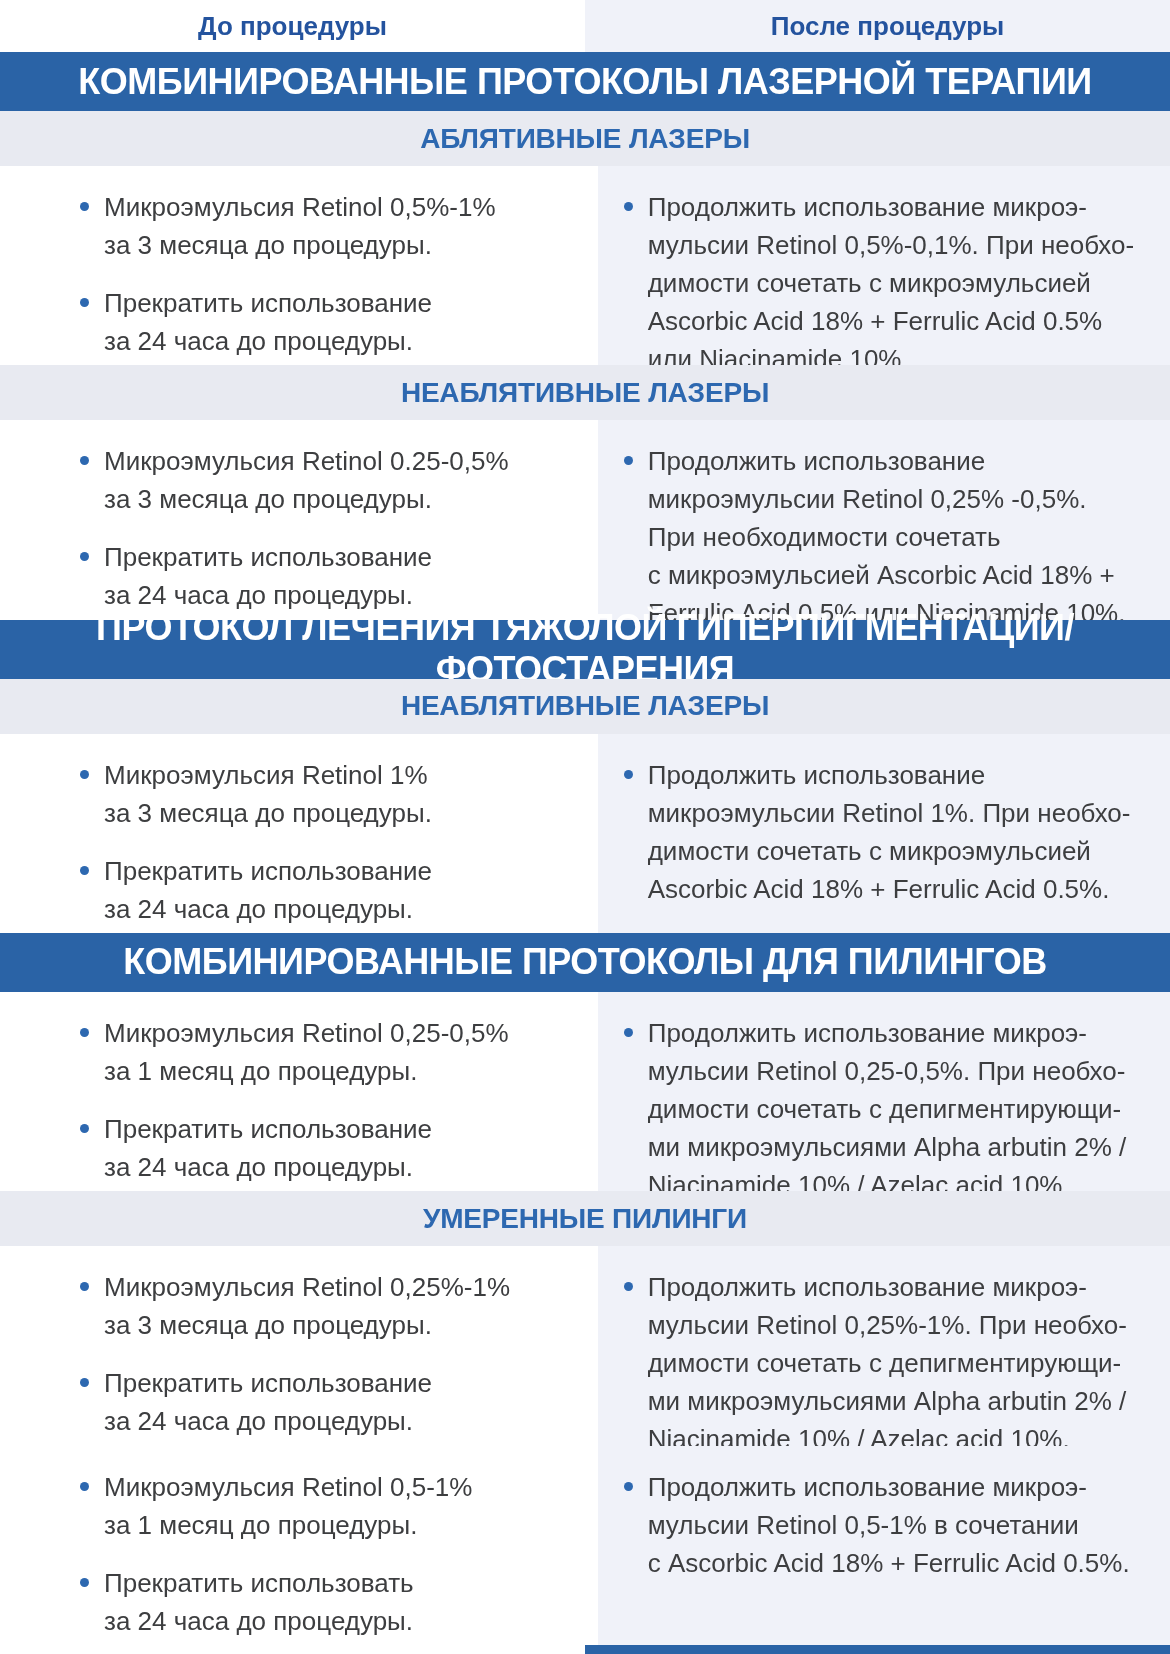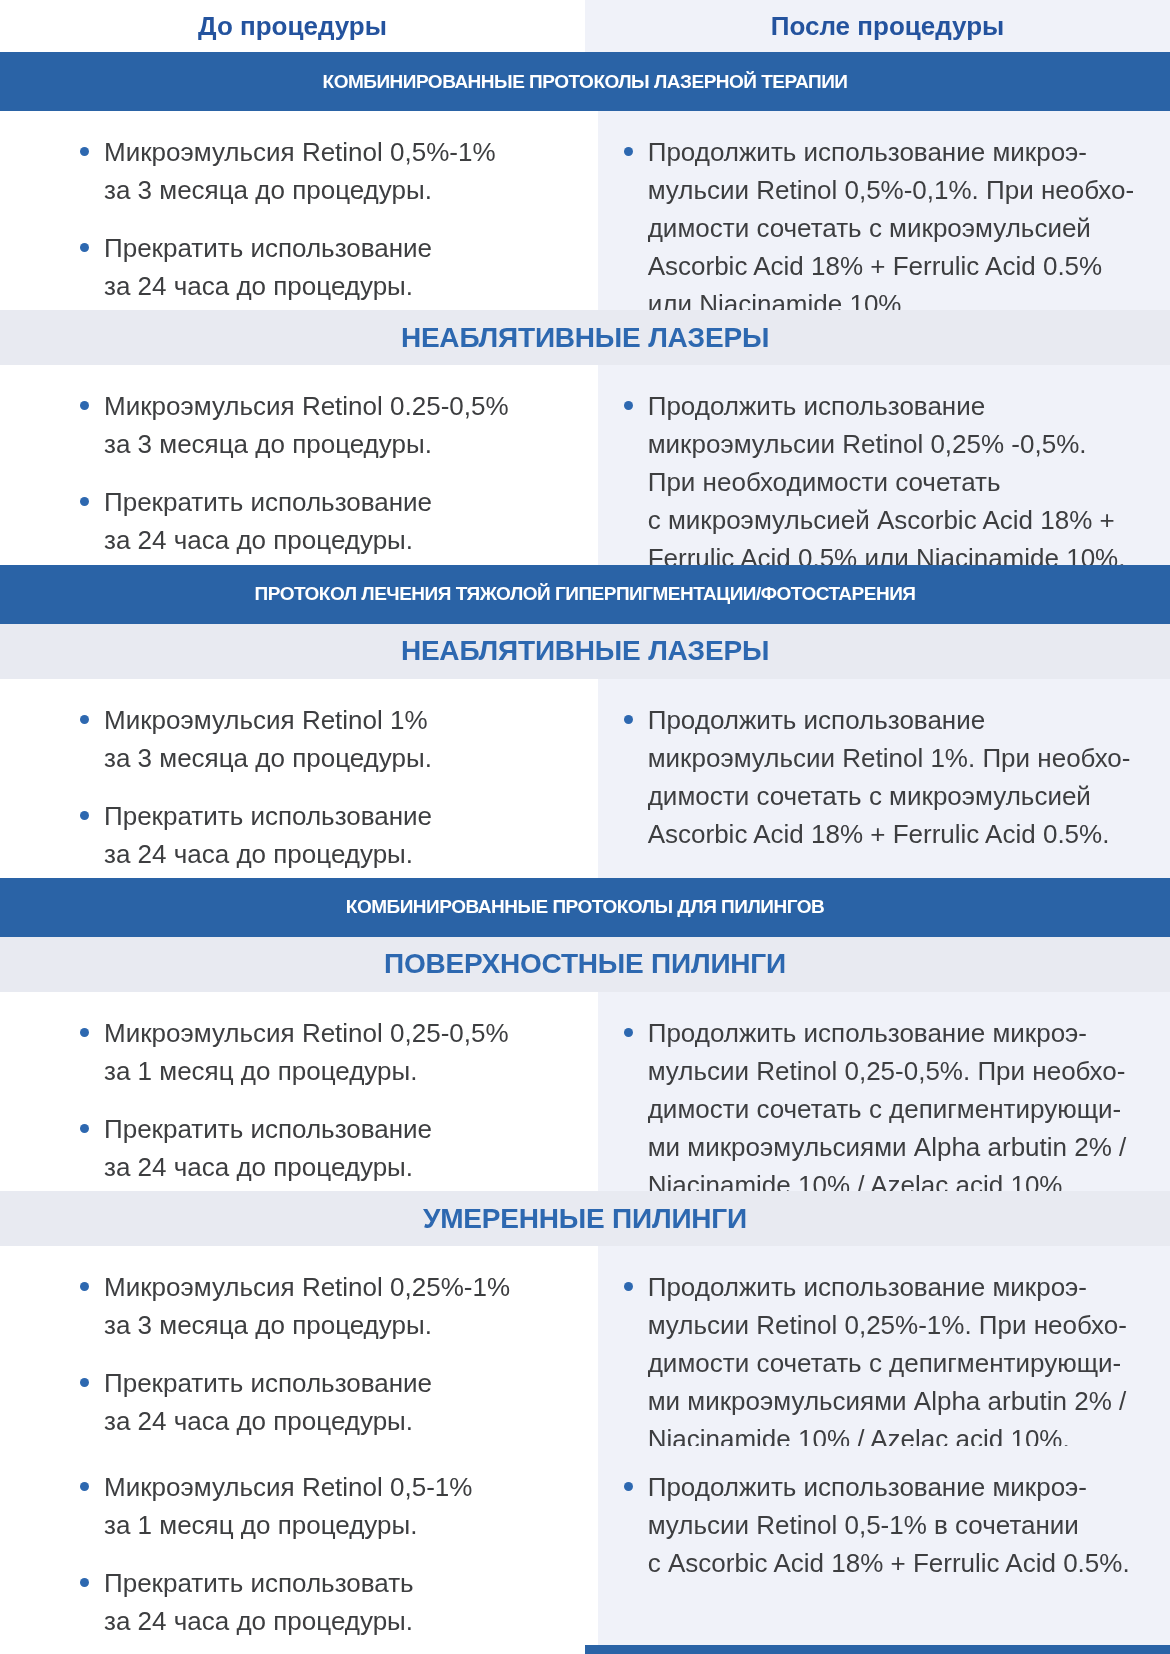--- a/index.html
+++ b/index.html
@@ -10,21 +10,21 @@
     --body:#3d3e40;--bullet:#2d68b0;--rightbg:#f0f2f9;
   }
   .cols{display:flex;width:100%;}
   .halfcol{width:50%;box-sizing:border-box;}
   .hdr{height:52px;flex:0 0 auto;}
   .hdr .halfcol{display:flex;align-items:center;justify-content:center;
     font-weight:700;font-size:26px;color:var(--colhdr);}
   .hdr .right{background:var(--rightbg);padding-left:20px;}
   .banner{height:59px;flex:0 0 auto;background:var(--banner);color:#fff;
     display:flex;align-items:center;justify-content:center;
-    font-weight:700;font-size:19px;letter-spacing:-0.5px;text-align:center;}
+    font-weight:700;font-size:36px;letter-spacing:-0.5px;text-align:center;}
   .sub{height:55px;flex:0 0 auto;background:var(--subbg);color:var(--subtext);
     display:flex;align-items:center;justify-content:center;
     font-weight:700;font-size:28px;letter-spacing:-0.2px;text-align:center;}
   .row{flex:1 1 0;min-height:0;}
   .row .halfcol{padding-top:22px;}
   .row .left{background:#fff;padding-left:80px;padding-right:20px;}
   .row .right{background:var(--rightbg);padding-left:26px;padding-right:14px;margin-left:24px;}
   .item{display:flex;align-items:flex-start;margin-bottom:20px;}
   .dot{flex:0 0 auto;width:9px;height:9px;border-radius:50%;
     background:var(--bullet);margin:14px 15px 0 0;}
@@ -36,20 +36,21 @@
 <body>
 
 <div id="page">
   <div class="cols hdr">
     <div class="halfcol left">До процедуры</div>
     <div class="halfcol right">После процедуры</div>
   </div>
 
   <div id="sections" style="display: flex; flex-direction: column; flex: 1 1 auto; min-height: 0px;">
       <div class="banner">КОМБИНИРОВАННЫЕ ПРОТОКОЛЫ ЛАЗЕРНОЙ ТЕРАПИИ</div>
+      <div class="sub">АБЛЯТИВНЫЕ ЛАЗЕРЫ</div>
       <div class="cols row">
         <div class="halfcol left">
           <div class="item">
             <div class="dot"></div>
             <div class="txt">Микроэмульсия Retinol 0,5%-1%
 за 3 месяца до процедуры.</div>
           </div>
           <div class="item">
             <div class="dot"></div>
             <div class="txt">Прекратить использование
@@ -111,21 +112,20 @@
           <div class="item">
             <div class="dot"></div>
             <div class="txt">Продолжить использование
 микроэмульсии Retinol 1%. При необхо-
 димости сочетать с микроэмульсией
 Ascorbic Acid 18% + Ferrulic Acid 0.5%.</div>
           </div>
         </div>
       </div>
       <div class="banner">КОМБИНИРОВАННЫЕ ПРОТОКОЛЫ ДЛЯ ПИЛИНГОВ</div>
-      <div class="sub">ПОВЕРХНОСТНЫЕ ПИЛИНГИ</div>
       <div class="cols row">
         <div class="halfcol left">
           <div class="item">
             <div class="dot"></div>
             <div class="txt">Микроэмульсия Retinol 0,25-0,5%
 за 1 месяц до процедуры.</div>
           </div>
           <div class="item">
             <div class="dot"></div>
             <div class="txt">Прекратить использование

